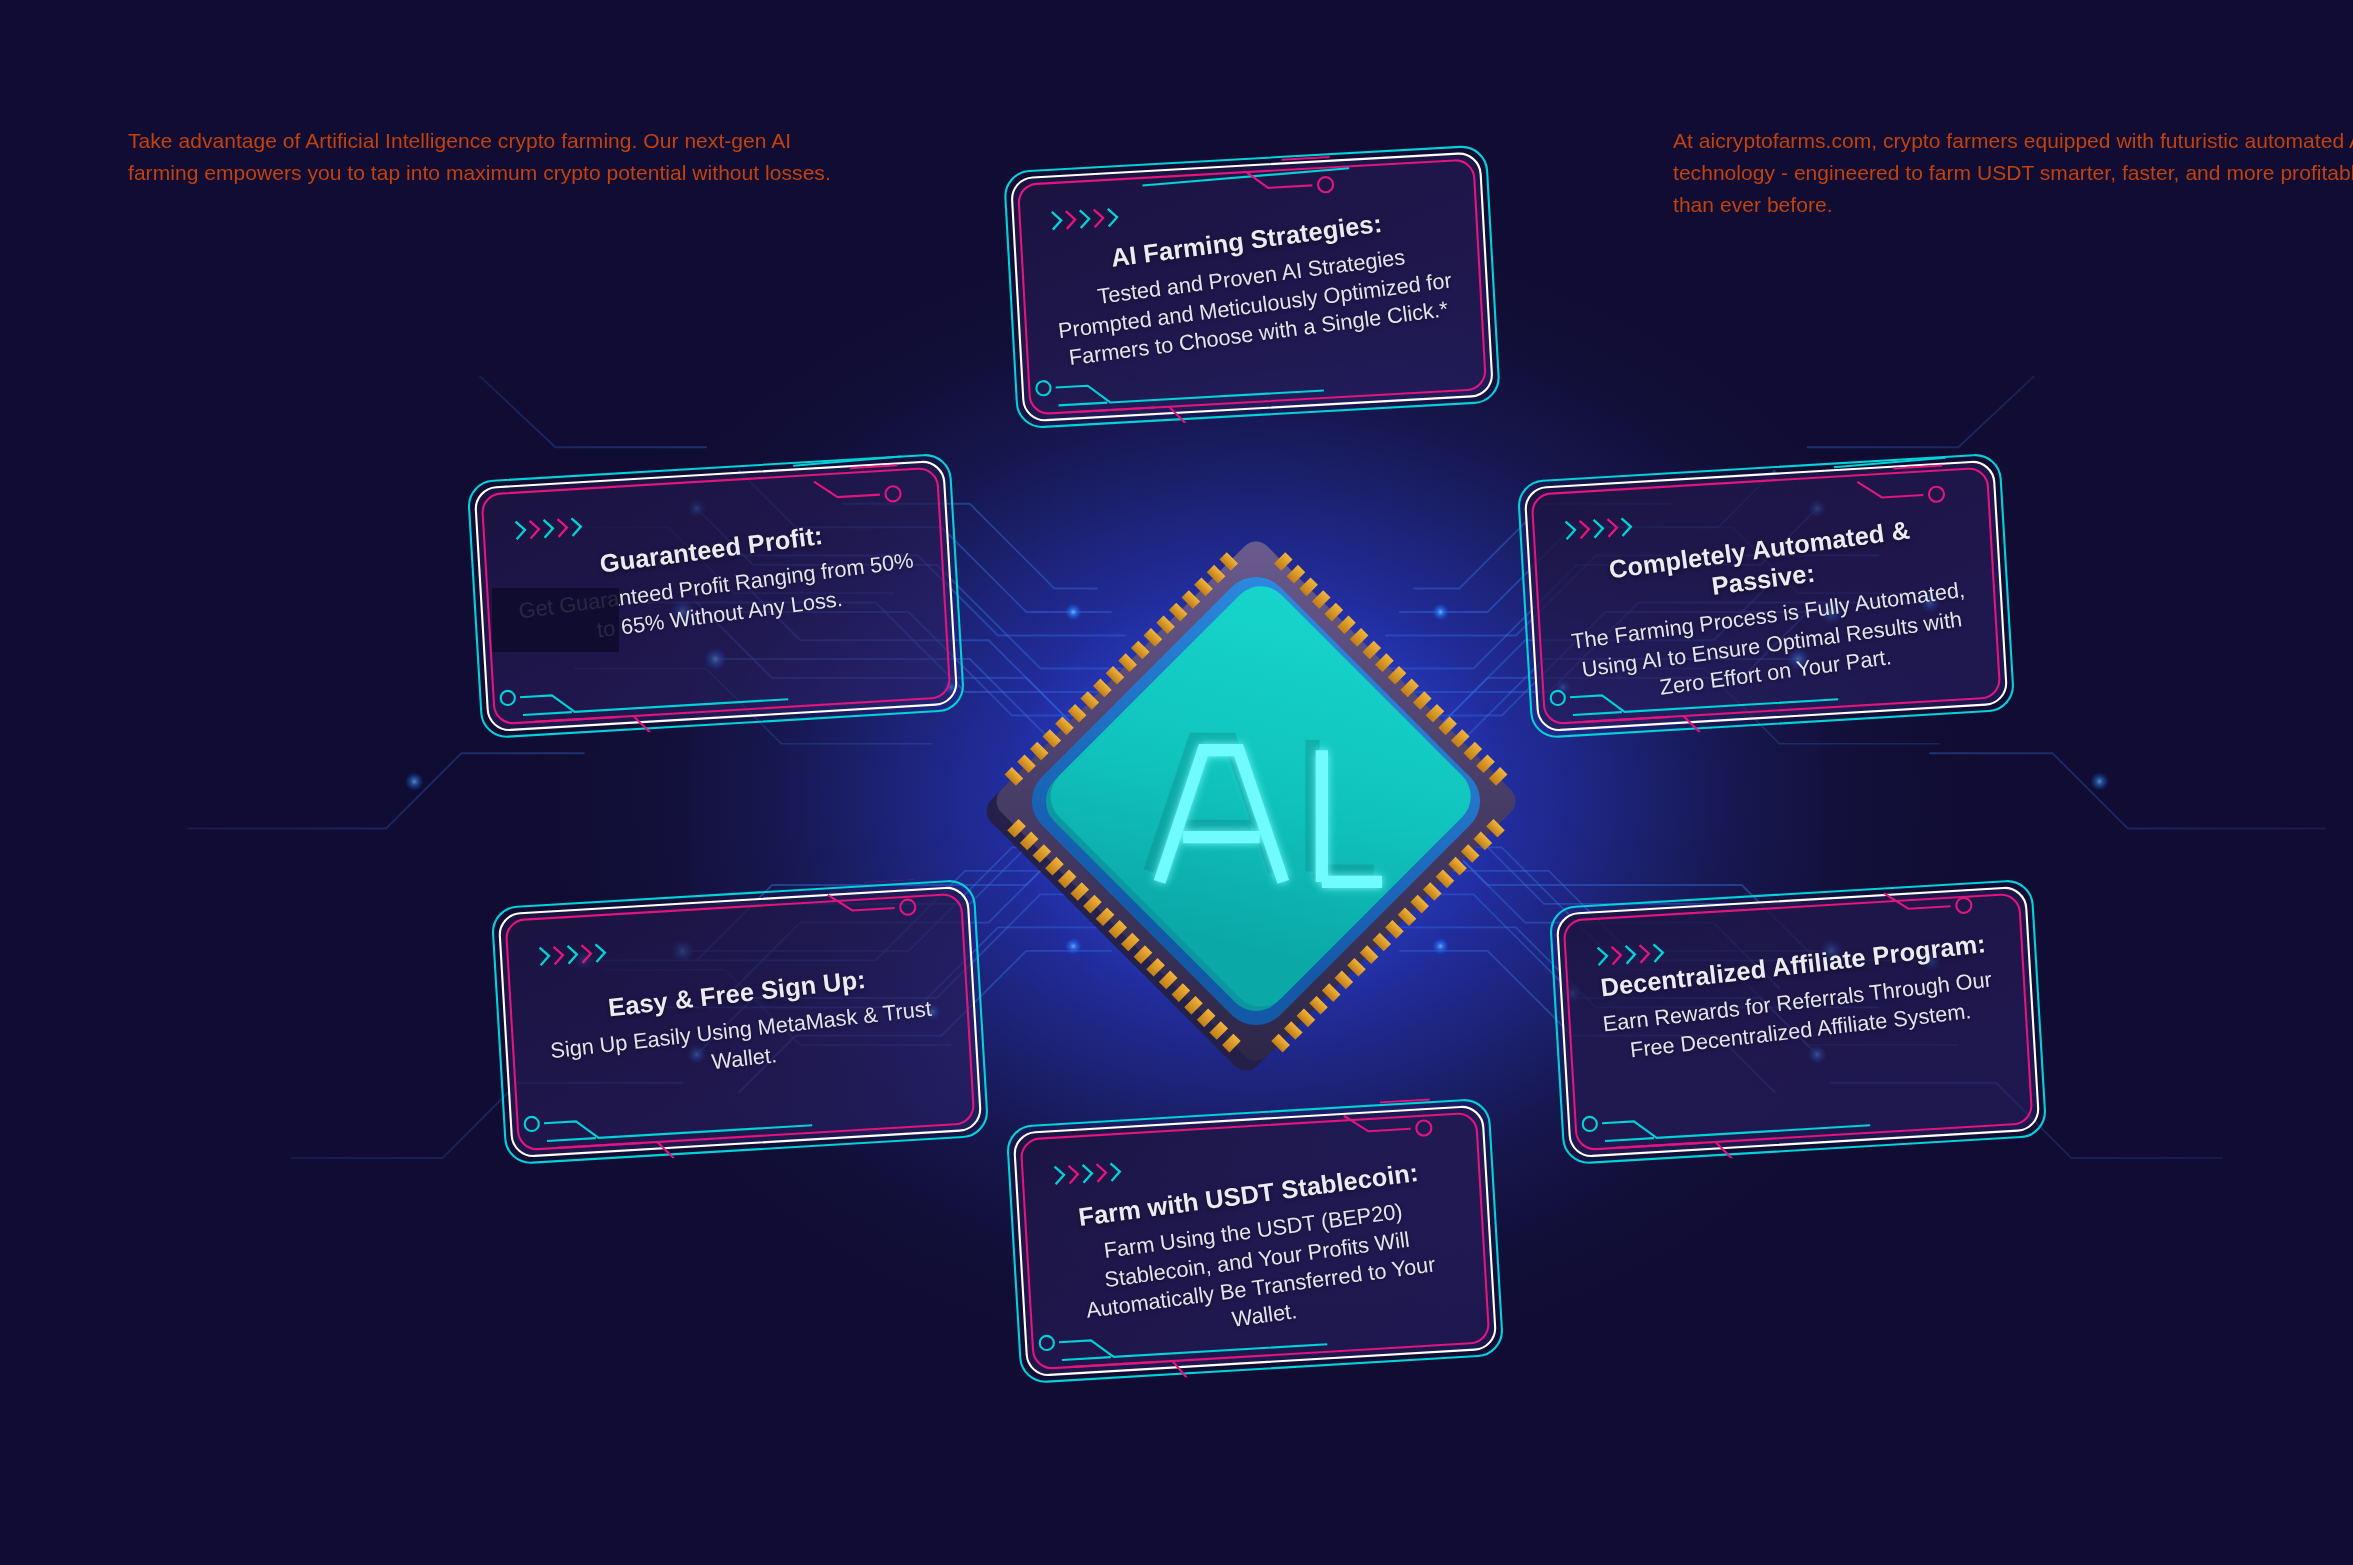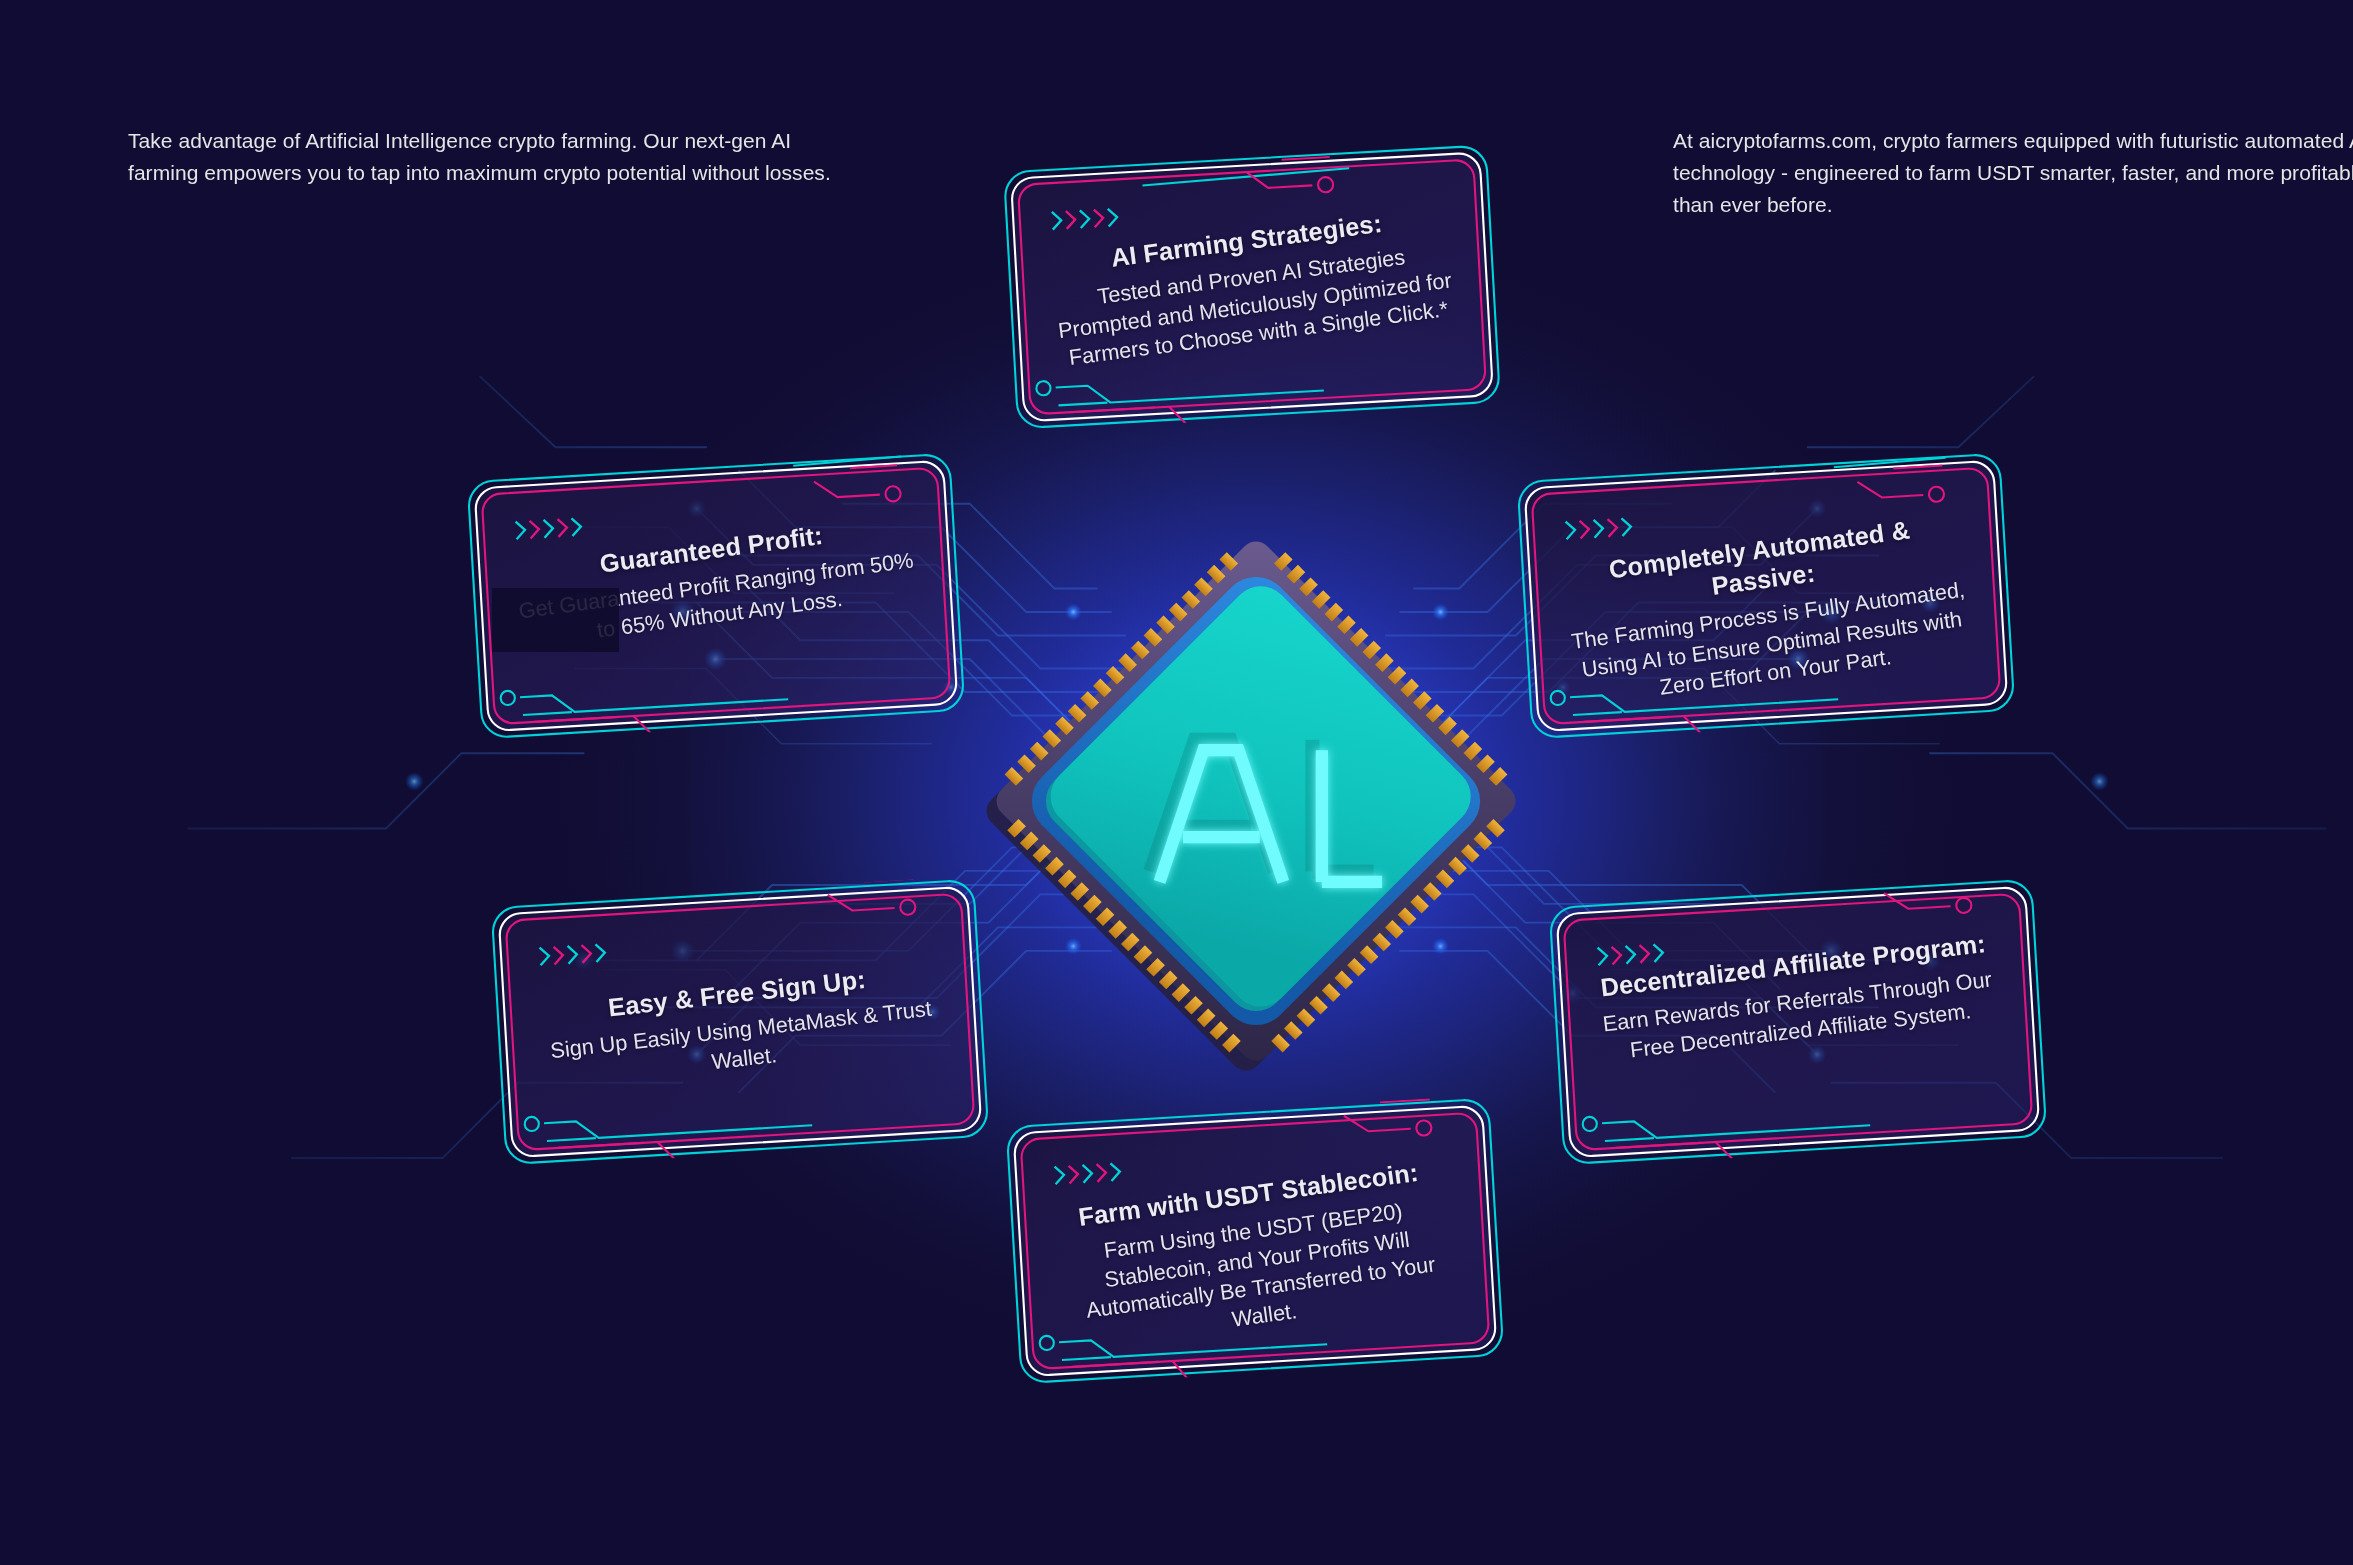--- a/index.html
+++ b/index.html
@@ -26,21 +26,21 @@
   #bg-vignette{
     position:absolute; inset:0;
     background:radial-gradient(ellipse 1365px 989px at 50% 51%, rgba(0,0,0,0) 42%, rgba(16,12,51,.55) 70%, rgba(16,12,51,.96) 100%);
     pointer-events:none;
   }
   #bg-circuit{ position:absolute; inset:0; pointer-events:none; }
 
   
   .intro{
     position:absolute;
-    color:#e5e5e5; font-size:21px; line-height:1.52;
+    color:#c2410c; font-size:21px; line-height:1.52;
     letter-spacing:0.05px; font-weight:400;
   }
   #intro-left{ left:128px; top:125px; width:720px; }
   #intro-right{ left:1673px; top:125px; width:706px; }
 
   
   .card{ position:absolute; }
   .card-frame{ position:absolute; inset:0; }
   .card-body{
     position:absolute; inset:0;

